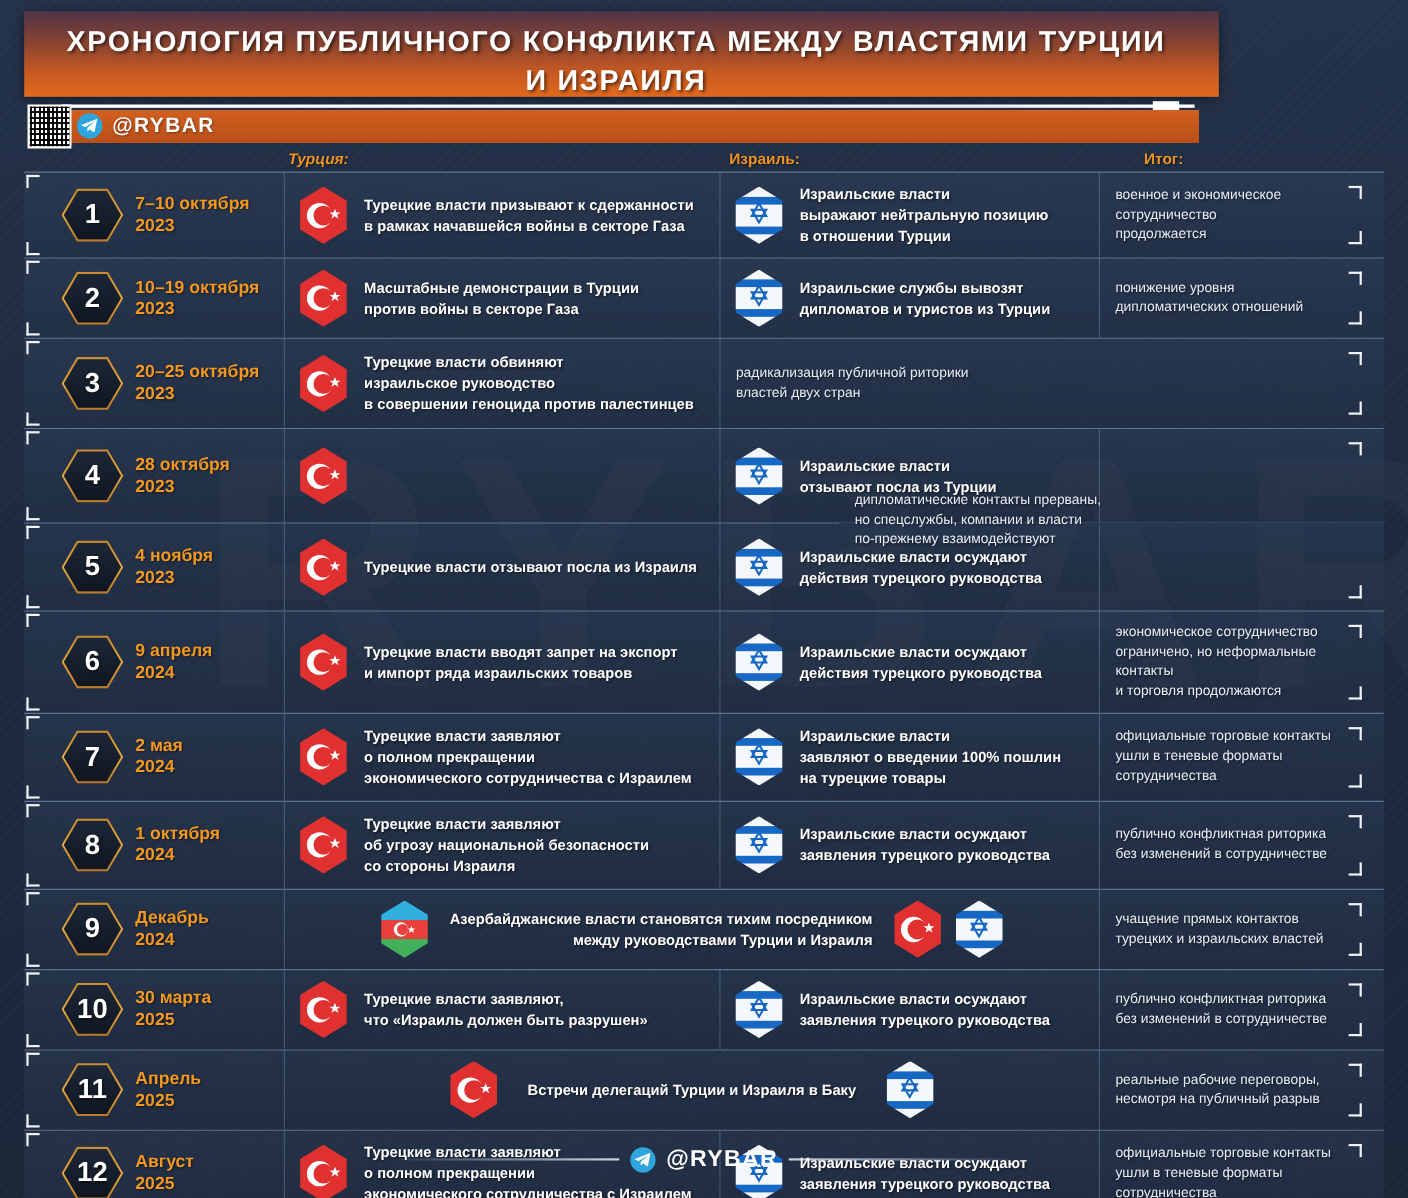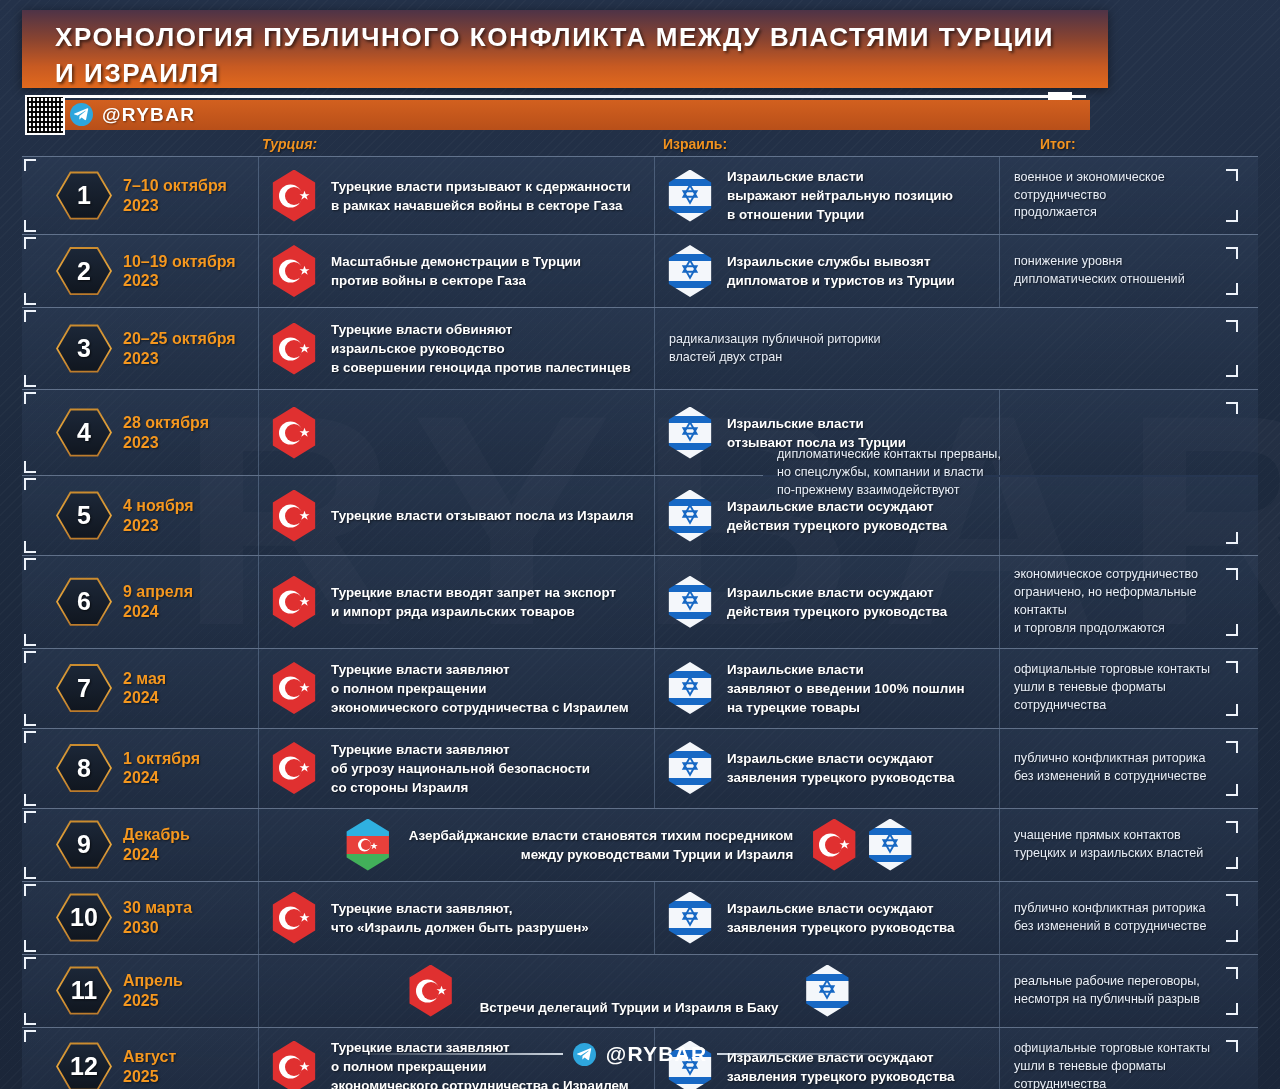--- a/index.html
+++ b/index.html
@@ -41,20 +41,21 @@
     position: absolute;
     left: 55px; top: 20px;
     width: 1010px;
     color: #fff;
     font-size: 26px;
     font-weight: 700;
     letter-spacing: 1.6px;
     line-height: 1.37;
     text-transform: uppercase;
     text-shadow: 2px 2px 3px rgba(0,0,0,0.55);
+    text-align: center;
   }
   .header-underline {
     position: absolute;
     left: 56px; top: 95px;
     width: 1030px; height: 3px;
     background: linear-gradient(90deg, #ffffff 0%, #e9eef5 80%, #ffffff 100%);
   }
   .header-underline::after {
     content: "";
     position: absolute;
@@ -660,21 +661,21 @@
       <div class="row" style="min-height: 72px;">
         <div class="cell-date">
           <div class="dt-wrap">
             <div class="dbrk tl"></div>
             <div class="dbrk bl"></div>
           </div>
           <div class="hexnum">
             <span>10</span>
           </div>
           <div class="date-text" style="white-space:pre-line">30 марта
-2030</div>
+2025</div>
         </div>
         <div class="cell-tr">
           <div class="flaghex tr-flag">
             <div class="crescent-o"></div>
             <div class="crescent-i"></div>
             <div class="tstar"><svg width="11" height="11" viewBox="0 0 24 24">
                 <path fill="#ffffff" d="M12 1.5 14.9 9h8l-6.5 4.7 2.5 7.8L12 16.6 5.1 21.5l2.5-7.8L1.1 9h8z"></path>
               </svg></div>
           </div>
           <div class="body-text">Турецкие власти заявляют,
@@ -706,21 +707,21 @@
           <div class="dt-wrap">
             <div class="dbrk tl"></div>
             <div class="dbrk bl"></div>
           </div>
           <div class="hexnum">
             <span>11</span>
           </div>
           <div class="date-text" style="white-space:pre-line">Апрель
 2025</div>
         </div>
-        <div class="cell-wide" style="gap:26px;align-items:flex-end;">
+        <div class="cell-wide" style="gap:26px;">
           <div class="flaghex tr-flag">
             <div class="crescent-o"></div>
             <div class="crescent-i"></div>
             <div class="tstar"><svg width="11" height="11" viewBox="0 0 24 24">
                 <path fill="#ffffff" d="M12 1.5 14.9 9h8l-6.5 4.7 2.5 7.8L12 16.6 5.1 21.5l2.5-7.8L1.1 9h8z"></path>
               </svg></div>
           </div>
           <div class="body-text" style="text-align:left">Встречи делегаций Турции и Израиля в Баку</div>
           <div style="display:flex;gap:10px">
             <div class="flaghex il-flag">

